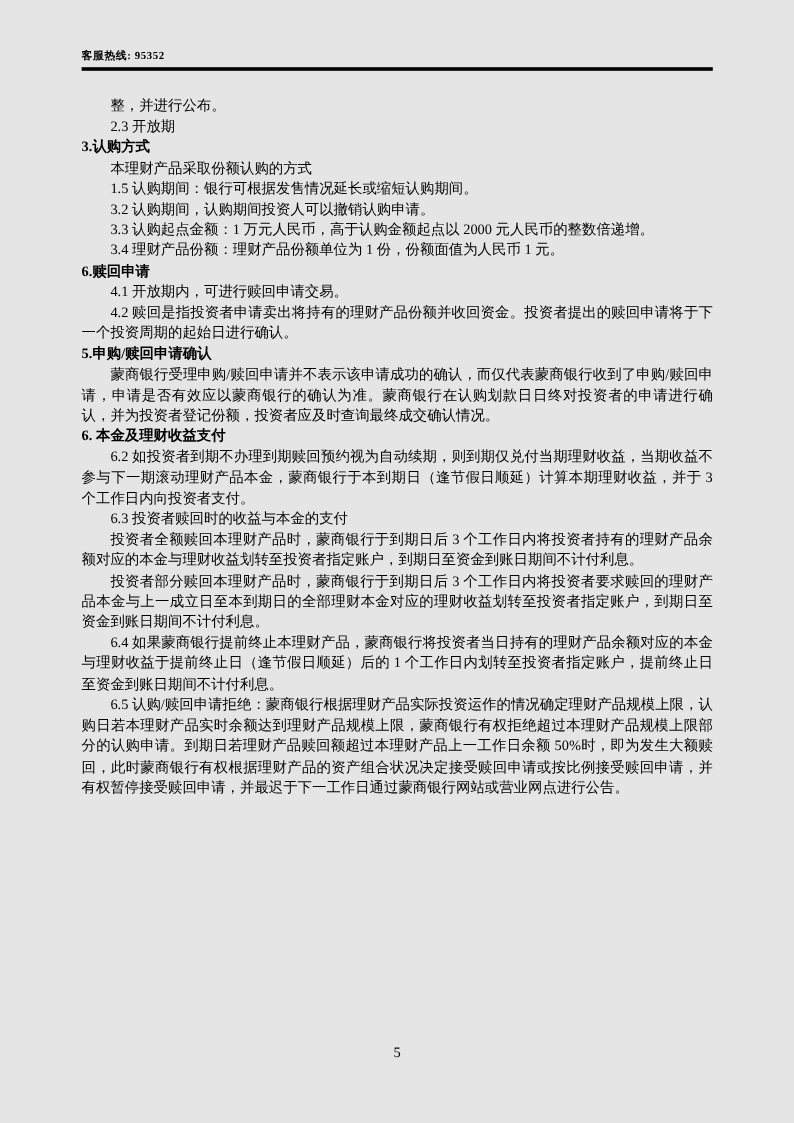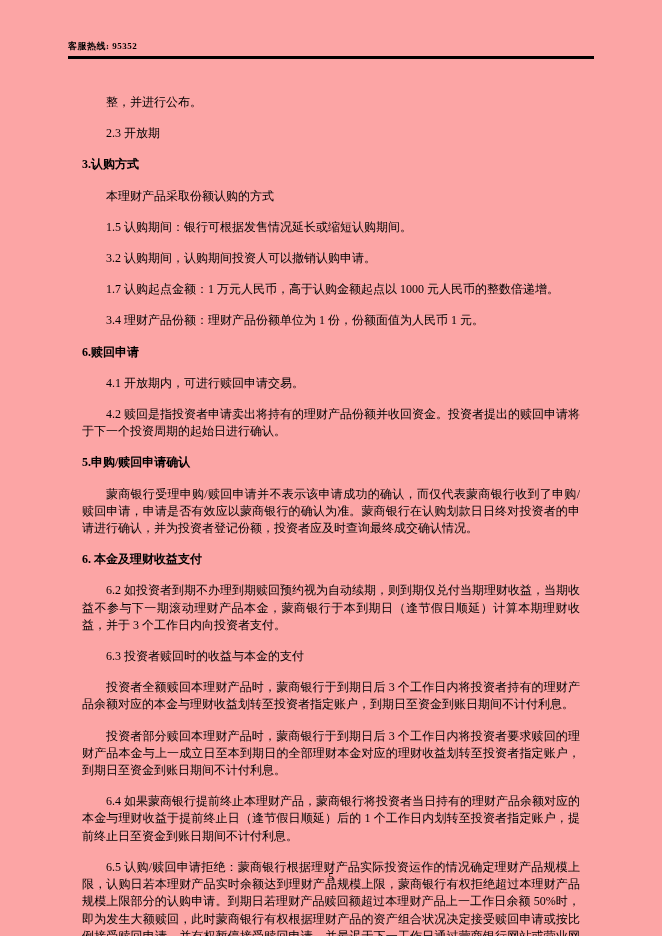--- a/index.html
+++ b/index.html
@@ -11,21 +11,21 @@
     height: 936px;
     background: #ffffff;
     color: #000000;
     font-family: "Liberation Serif", "DejaVu Serif", serif;
     position: relative;
     overflow: hidden;
   }
   .page {
     position: absolute;
     inset: 0;
-    background: #fca5a5;
+    background: #e5e5e5;
   }
   .header {
     position: absolute;
     left: 68px;
     right: 68px;
     top: 40px;
   }
   .hotline {
     font-size: 9px;
     font-weight: bold;
@@ -38,21 +38,21 @@
     margin-top: 3px;
     width: 100%;
   }
   .body-text {
     position: absolute;
     left: 68px;
     right: 68px;
     top: 80px;
   }
   p.para {
-    margin: 14px;
+    margin: 0;
     padding: 0;
     font-size: 12px;
     line-height: 17.2px;
     text-align: justify;
     word-break: break-all;
   }
   p.para.indent {
     text-indent: 2em;
   }
   p.para.heading {
@@ -78,21 +78,21 @@
     <div class="header-rule"></div>
   </div>
 
   <div class="body-text">
       <p class="para indent">整，并进行公布。</p>
       <p class="para indent">2.3 开放期</p>
       <p class="para heading">3.认购方式</p>
       <p class="para indent">本理财产品采取份额认购的方式</p>
       <p class="para indent">1.5 认购期间：银行可根据发售情况延长或缩短认购期间。</p>
       <p class="para indent">3.2 认购期间，认购期间投资人可以撤销认购申请。</p>
-      <p class="para indent">1.7 认购起点金额：1 万元人民币，高于认购金额起点以 1000 元人民币的整数倍递增。</p>
+      <p class="para indent">3.3 认购起点金额：1 万元人民币，高于认购金额起点以 2000 元人民币的整数倍递增。</p>
       <p class="para indent">3.4 理财产品份额：理财产品份额单位为 1 份，份额面值为人民币 1 元。</p>
       <p class="para heading">6.赎回申请</p>
       <p class="para indent">4.1 开放期内，可进行赎回申请交易。</p>
       <p class="para indent">4.2 赎回是指投资者申请卖出将持有的理财产品份额并收回资金。投资者提出的赎回申请将于下一个投资周期的起始日进行确认。</p>
       <p class="para heading">5.申购/赎回申请确认</p>
       <p class="para indent">蒙商银行受理申购/赎回申请并不表示该申请成功的确认，而仅代表蒙商银行收到了申购/赎回申请，申请是否有效应以蒙商银行的确认为准。蒙商银行在认购划款日日终对投资者的申请进行确认，并为投资者登记份额，投资者应及时查询最终成交确认情况。</p>
       <p class="para heading">6. 本金及理财收益支付</p>
       <p class="para indent">6.2 如投资者到期不办理到期赎回预约视为自动续期，则到期仅兑付当期理财收益，当期收益不参与下一期滚动理财产品本金，蒙商银行于本到期日（逢节假日顺延）计算本期理财收益，并于 3 个工作日内向投资者支付。</p>
       <p class="para indent">6.3 投资者赎回时的收益与本金的支付</p>
       <p class="para indent">投资者全额赎回本理财产品时，蒙商银行于到期日后 3 个工作日内将投资者持有的理财产品余额对应的本金与理财收益划转至投资者指定账户，到期日至资金到账日期间不计付利息。</p>

